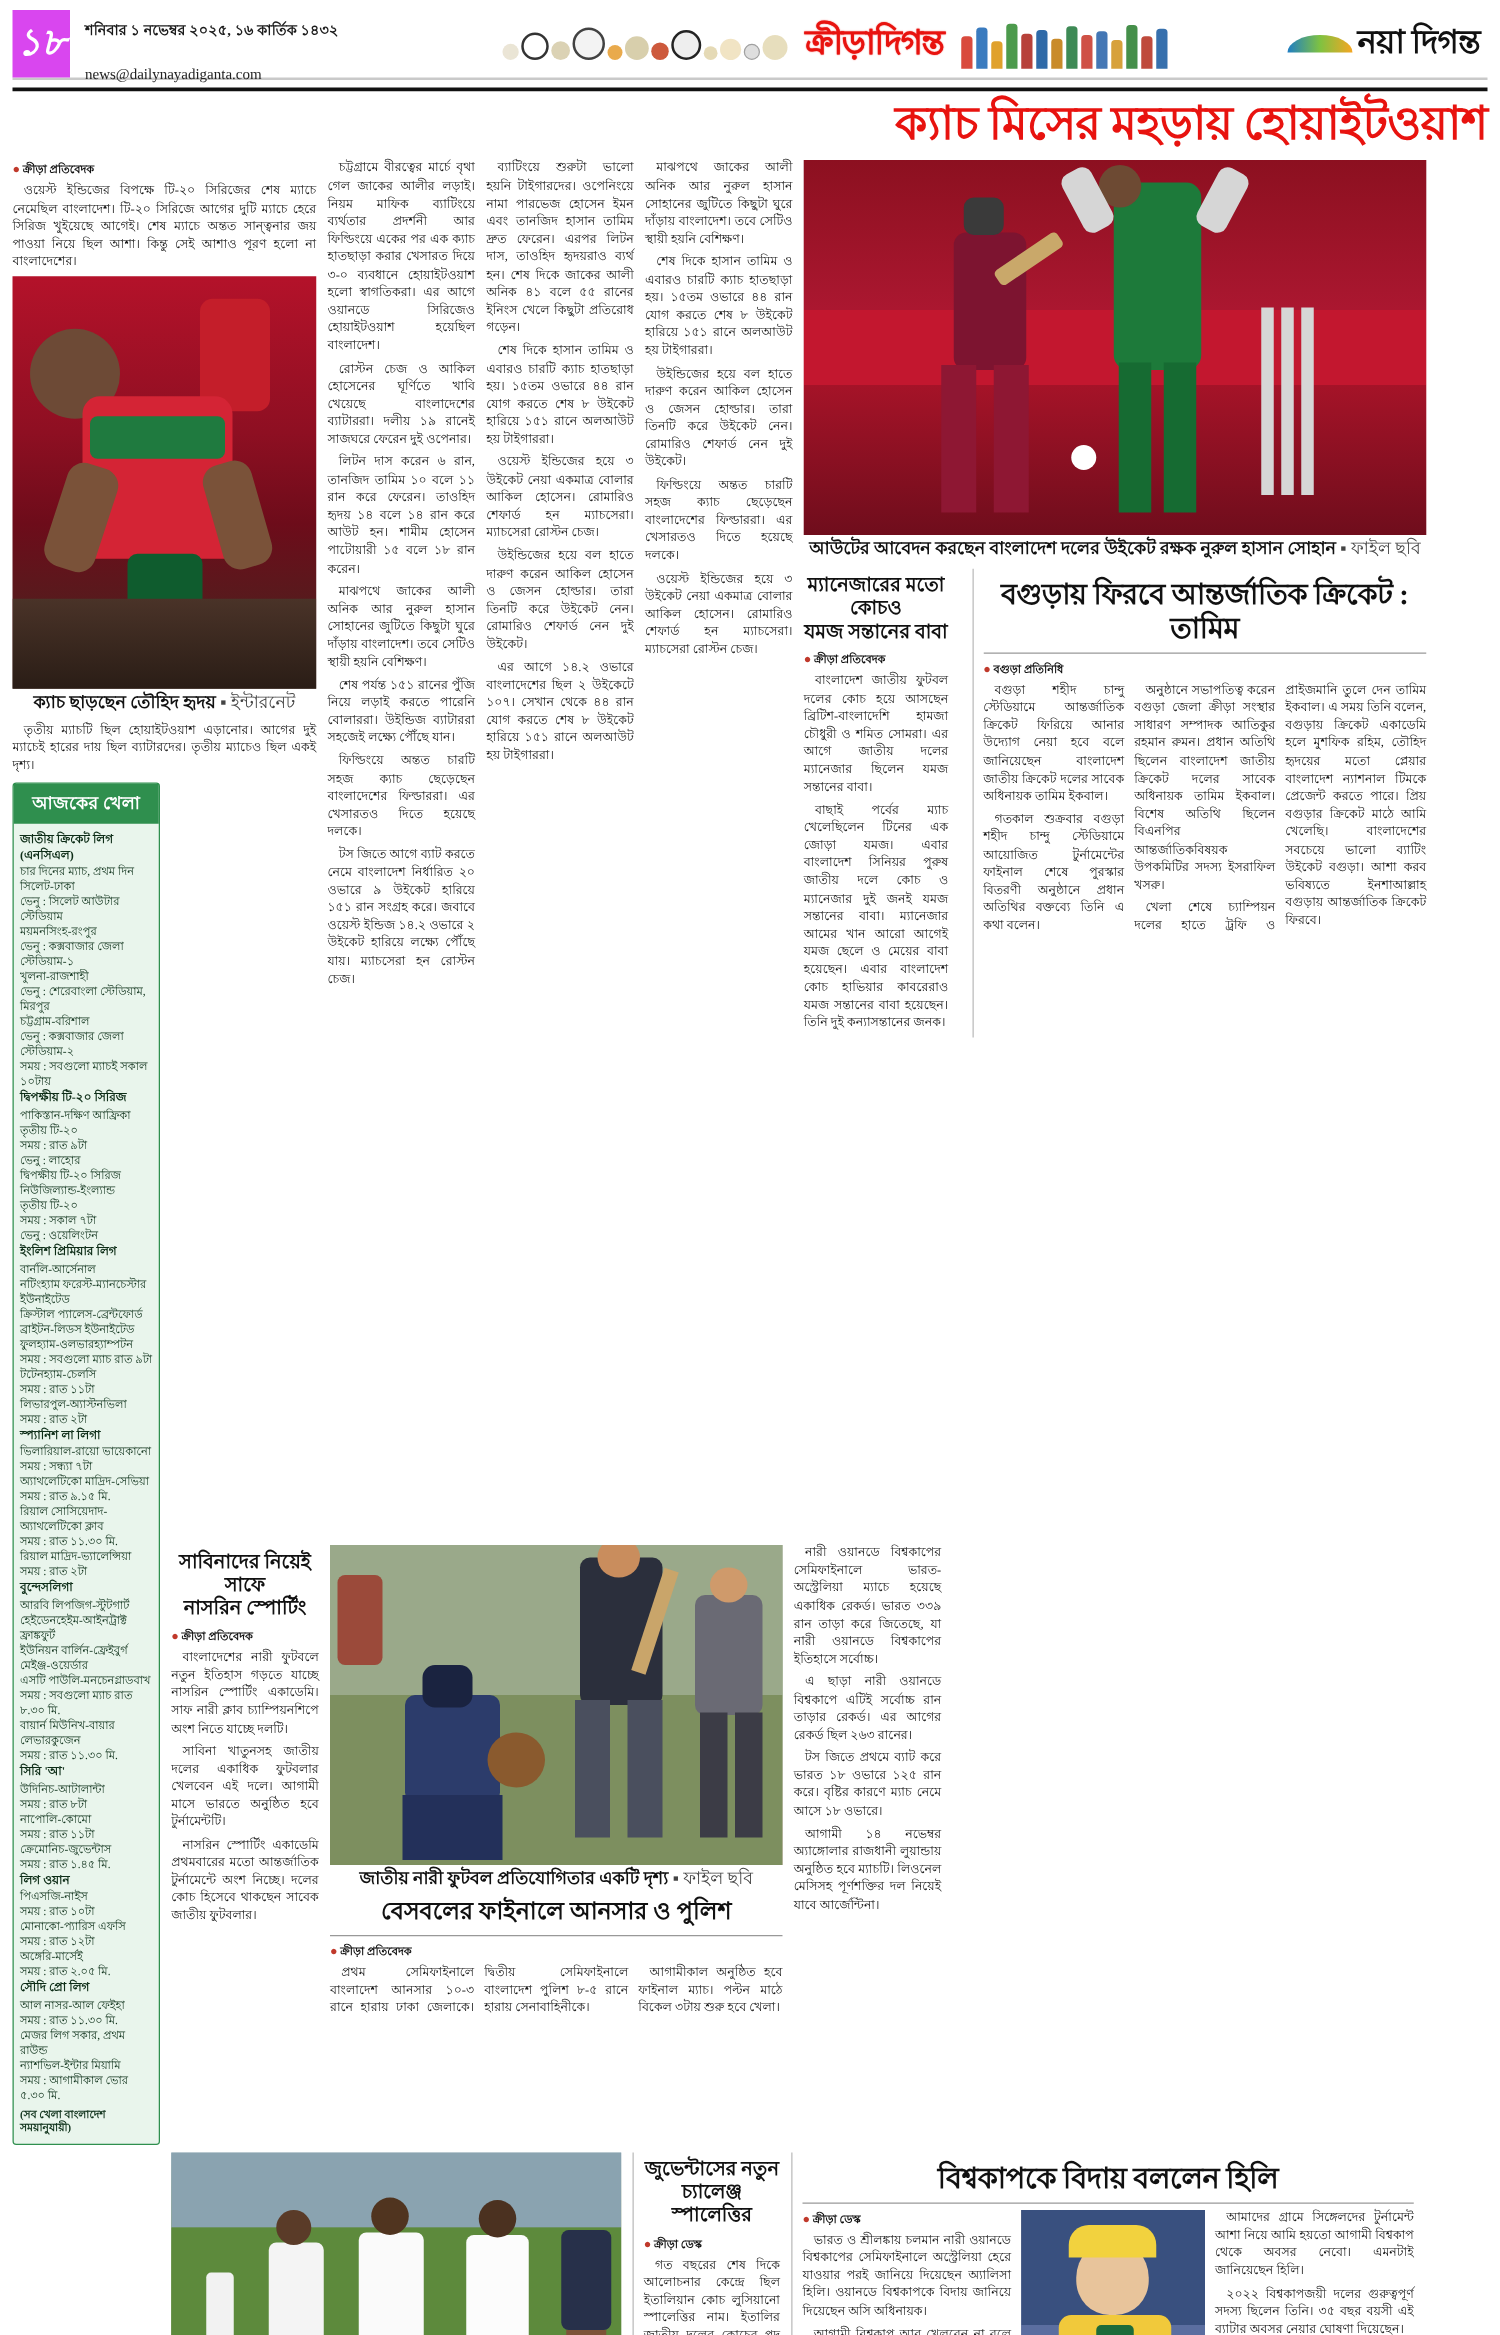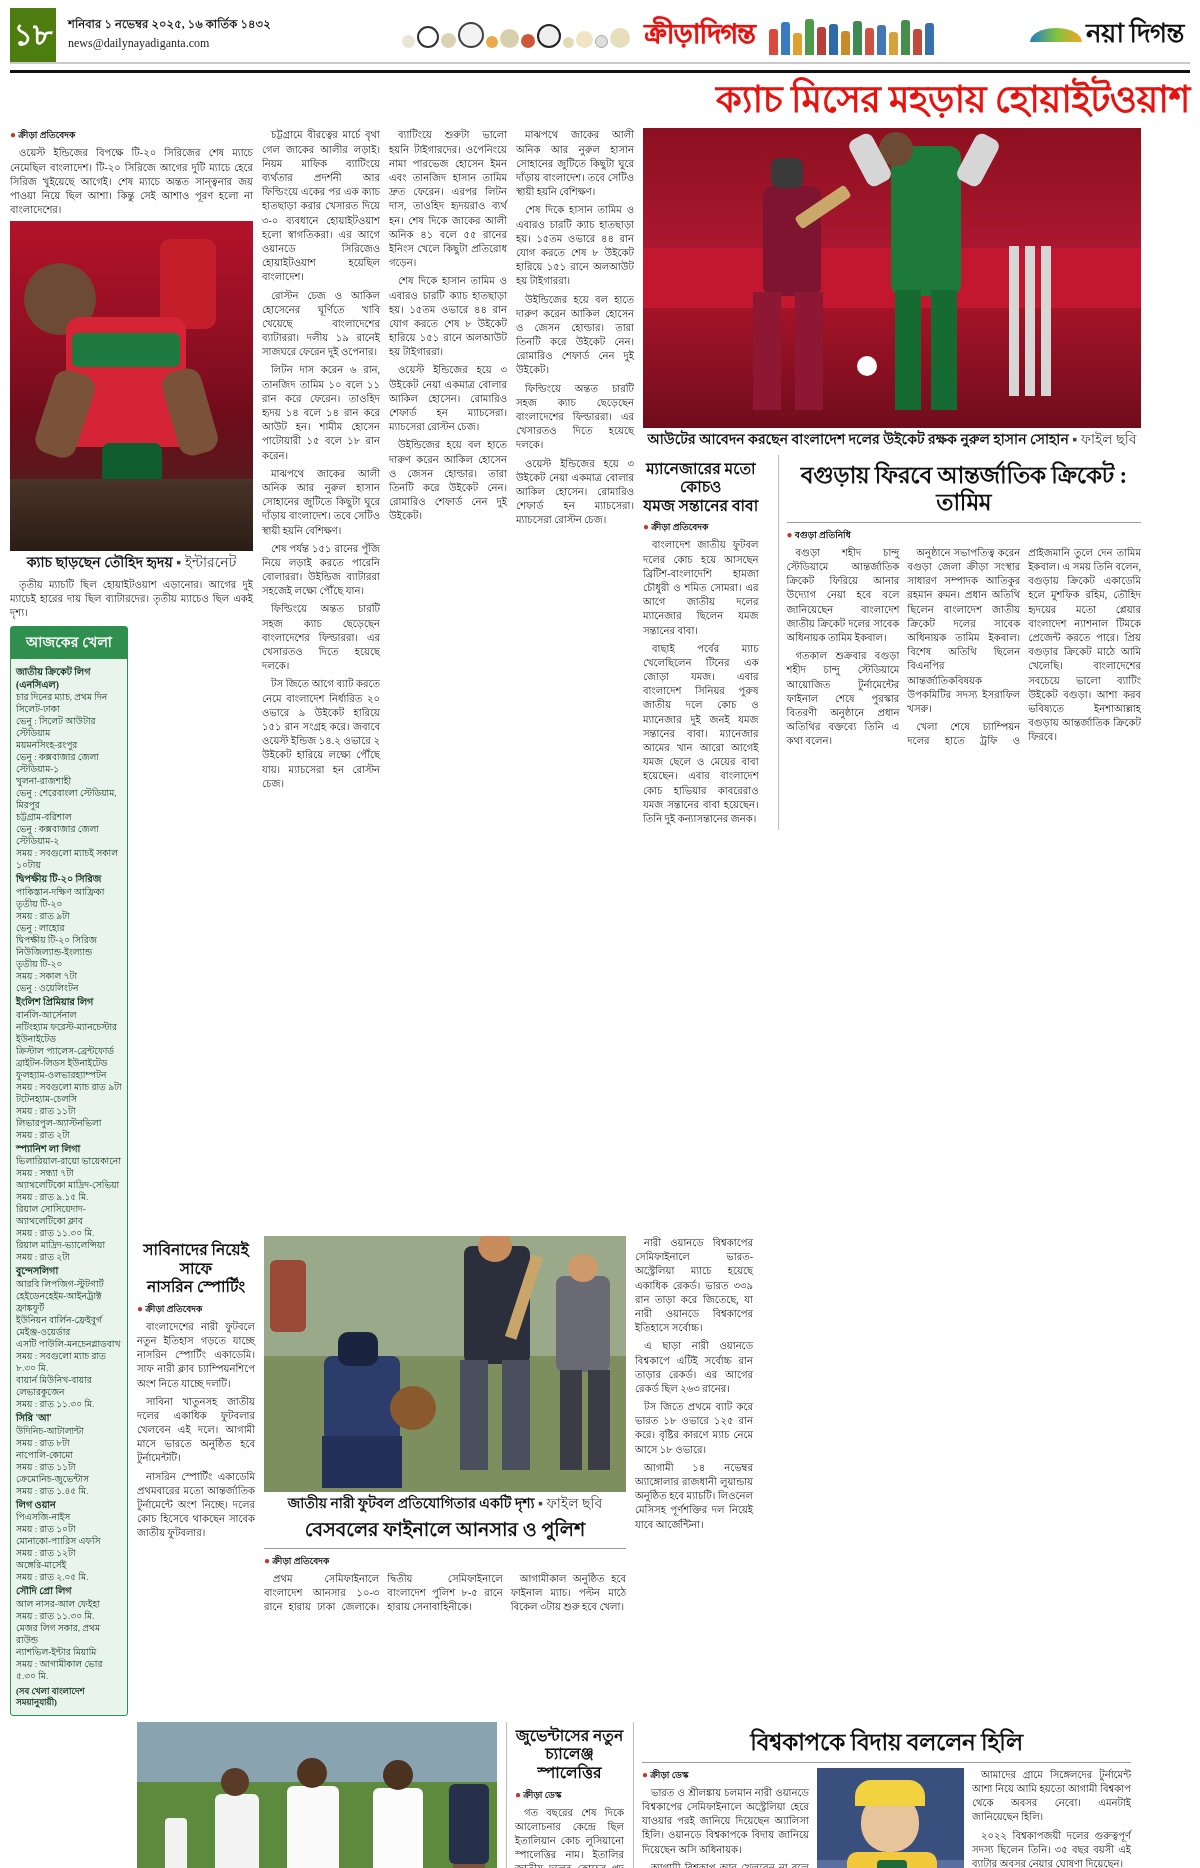--- a/index.html
+++ b/index.html
@@ -7,27 +7,27 @@
     width: 1200px; height: 1868px;
     background: #ffffff;
     font-family: "Liberation Serif", "DejaVu Serif", serif;
     color: #111;
   }
   .page { position: relative; width: 1200px; height: 1868px; padding: 8px 10px; }
 
   
   .masthead { display: flex; align-items: stretch; height: 56px; border-bottom: 2px solid #c9c9c9; }
   .folio-box {
-    width: 46px; background: #4d7c0f; color: #fff;
+    width: 46px; background: #d946ef; color: #fff;
     display: flex; align-items: center; justify-content: center;
-    font-size: 30px; font-weight: bold; line-height: 1;
+    font-size: 30px; font-weight: bold; line-height: 1; font-style: italic;
   }
   .folio-meta { padding: 8px 0 0 12px; flex: 0 0 260px; }
   .folio-date { font-size: 11.5px; font-weight: bold; color: #1a1a1a; letter-spacing: .1px; }
-  .folio-mail { font-size: 12px; color: #222; margin-top: 1px; font-family: "Liberation Serif", serif; }
+  .folio-mail { font-size: 12px; color: #222; margin-top: 17px; font-family: "Liberation Serif", serif; }
   .mast-collage {
     flex: 1; position: relative; overflow: hidden;
     display: flex; align-items: center; justify-content: center; gap: 4px;
   }
   .ball-cluster { display: flex; align-items: flex-end; gap: 2px; opacity: .92; }
   .ball { border-radius: 50%; display: block; }
   .sec-title {
     font-size: 27px; font-weight: bold; color: #e8130f; letter-spacing: -1px;
     padding: 0 10px; white-space: nowrap; text-shadow: 0 0 1px #e8130f;
   }
@@ -266,20 +266,21 @@
       <p class="body indent">শেষ পর্যন্ত ১৫১ রানের পুঁজি নিয়ে লড়াই করতে পারেনি বোলাররা। উইন্ডিজ ব্যাটাররা সহজেই লক্ষ্যে পৌঁছে যান।</p>
       <p class="body indent">ফিল্ডিংয়ে অন্তত চারটি সহজ ক্যাচ ছেড়েছেন বাংলাদেশের ফিল্ডাররা। এর খেসারতও দিতে হয়েছে দলকে।</p>
       <p class="body indent">টস জিতে আগে ব্যাট করতে নেমে বাংলাদেশ নির্ধারিত ২০ ওভারে ৯ উইকেট হারিয়ে ১৫১ রান সংগ্রহ করে। জবাবে ওয়েস্ট ইন্ডিজ ১৪.২ ওভারে ২ উইকেট হারিয়ে লক্ষ্যে পৌঁছে যায়। ম্যাচসেরা হন রোস্টন চেজ।</p>
     </div>
 
     <div class="col c3">
       <p class="body indent">ব্যাটিংয়ে শুরুটা ভালো হয়নি টাইগারদের। ওপেনিংয়ে নামা পারভেজ হোসেন ইমন এবং তানজিদ হাসান তামিম দ্রুত ফেরেন। এরপর লিটন দাস, তাওহিদ হৃদয়রাও ব্যর্থ হন। শেষ দিকে জাকের আলী অনিক ৪১ বলে ৫৫ রানের ইনিংস খেলে কিছুটা প্রতিরোধ গড়েন।</p>
       <p class="body indent">শেষ দিকে হাসান তামিম ও এবারও চারটি ক্যাচ হাতছাড়া হয়। ১৫তম ওভারে ৪৪ রান যোগ করতে শেষ ৮ উইকেট হারিয়ে ১৫১ রানে অলআউট হয় টাইগাররা।</p>
       <p class="body indent">ওয়েস্ট ইন্ডিজের হয়ে ৩ উইকেট নেয়া একমাত্র বোলার আকিল হোসেন। রোমারিও শেফার্ড হন ম্যাচসেরা। ম্যাচসেরা রোস্টন চেজ।</p>
       <p class="body indent">উইন্ডিজের হয়ে বল হাতে দারুণ করেন আকিল হোসেন ও জেসন হোল্ডার। তারা তিনটি করে উইকেট নেন। রোমারিও শেফার্ড নেন দুই উইকেট।</p>
+      <p class="body indent">এর আগে ১৪.২ ওভারে বাংলাদেশের ছিল ২ উইকেটে ১০৭। সেখান থেকে ৪৪ রান যোগ করতে শেষ ৮ উইকেট হারিয়ে ১৫১ রানে অলআউট হয় টাইগাররা।</p>
     </div>
 
     <div class="col c4">
       <p class="body indent">মাঝপথে জাকের আলী অনিক আর নুরুল হাসান সোহানের জুটিতে কিছুটা ঘুরে দাঁড়ায় বাংলাদেশ। তবে সেটিও স্থায়ী হয়নি বেশিক্ষণ।</p>
       <p class="body indent">শেষ দিকে হাসান তামিম ও এবারও চারটি ক্যাচ হাতছাড়া হয়। ১৫তম ওভারে ৪৪ রান যোগ করতে শেষ ৮ উইকেট হারিয়ে ১৫১ রানে অলআউট হয় টাইগাররা।</p>
       <p class="body indent">উইন্ডিজের হয়ে বল হাতে দারুণ করেন আকিল হোসেন ও জেসন হোল্ডার। তারা তিনটি করে উইকেট নেন। রোমারিও শেফার্ড নেন দুই উইকেট।</p>
       <p class="body indent">ফিল্ডিংয়ে অন্তত চারটি সহজ ক্যাচ ছেড়েছেন বাংলাদেশের ফিল্ডাররা। এর খেসারতও দিতে হয়েছে দলকে।</p>
       <p class="body indent">ওয়েস্ট ইন্ডিজের হয়ে ৩ উইকেট নেয়া একমাত্র বোলার আকিল হোসেন। রোমারিও শেফার্ড হন ম্যাচসেরা। ম্যাচসেরা রোস্টন চেজ।</p>
     </div>
 

